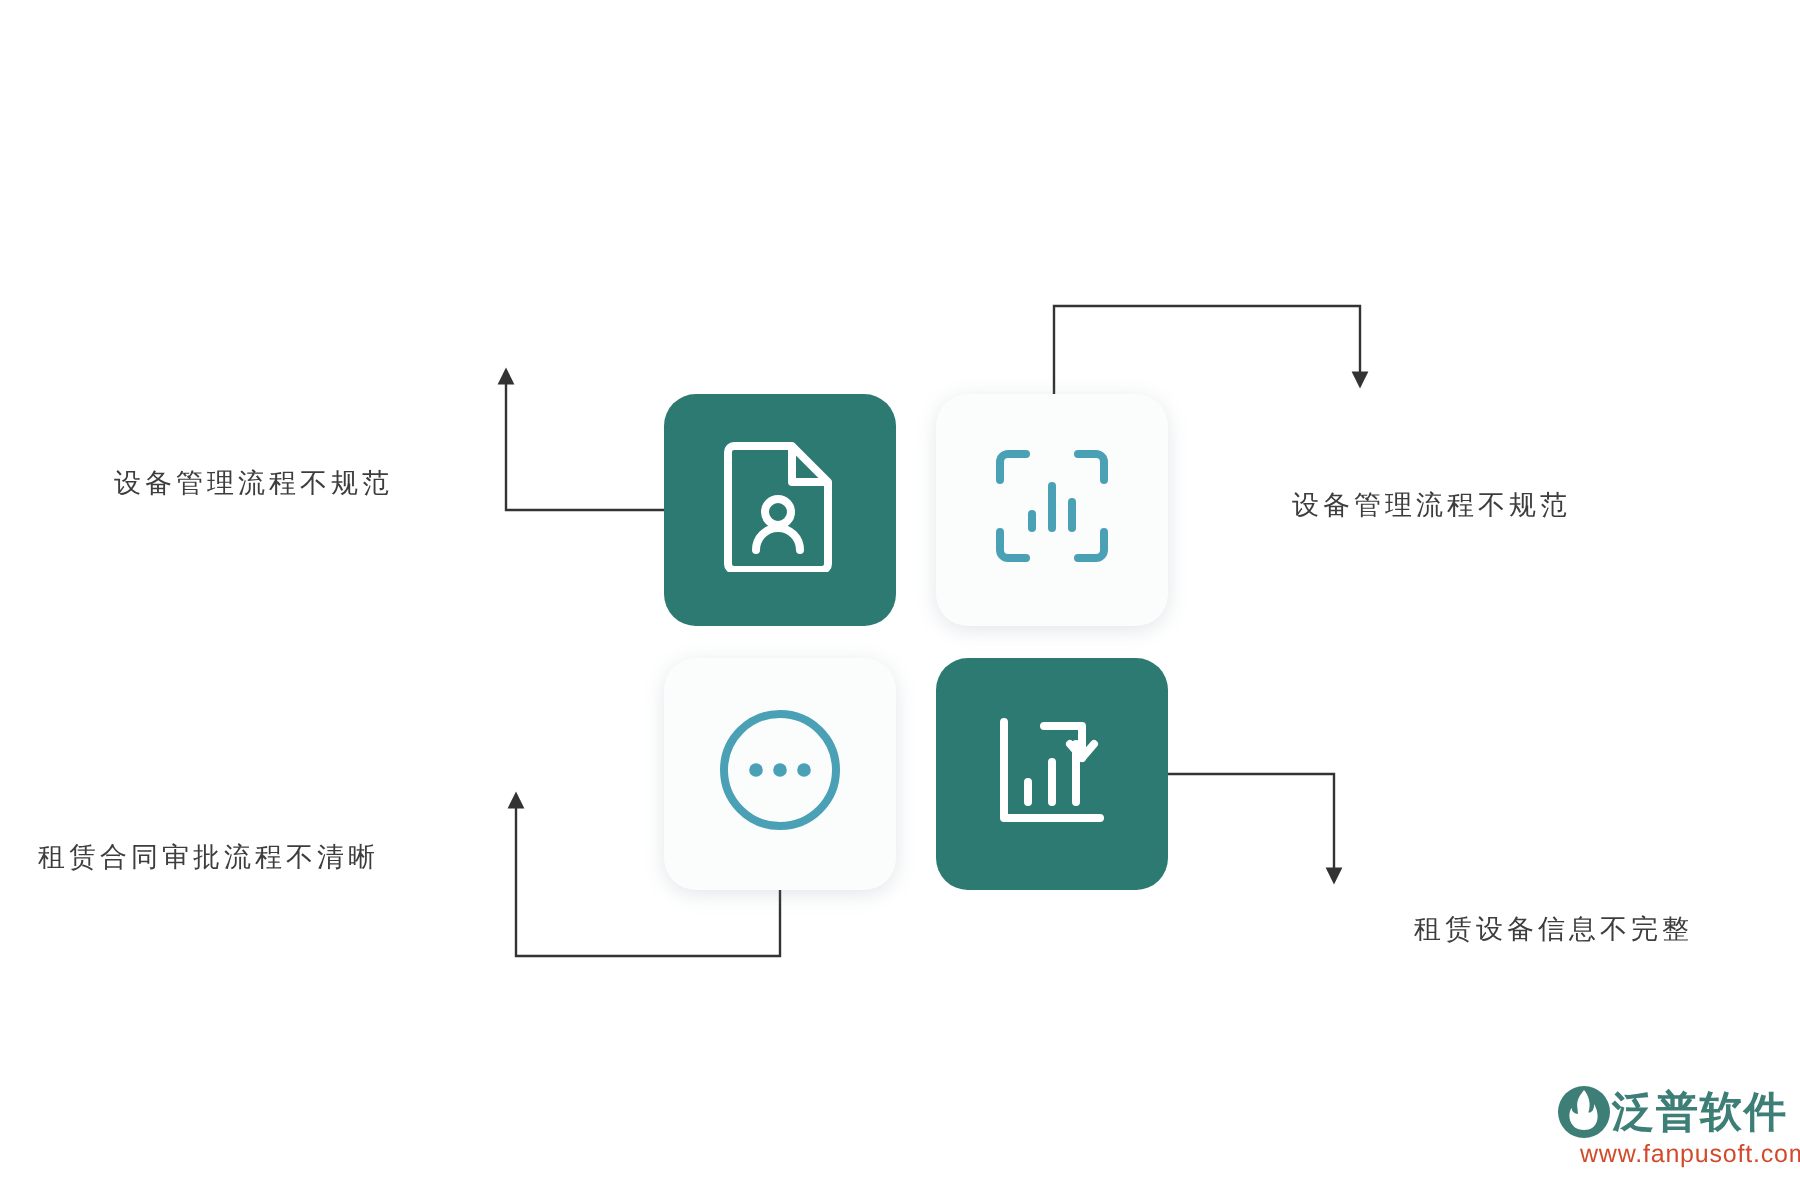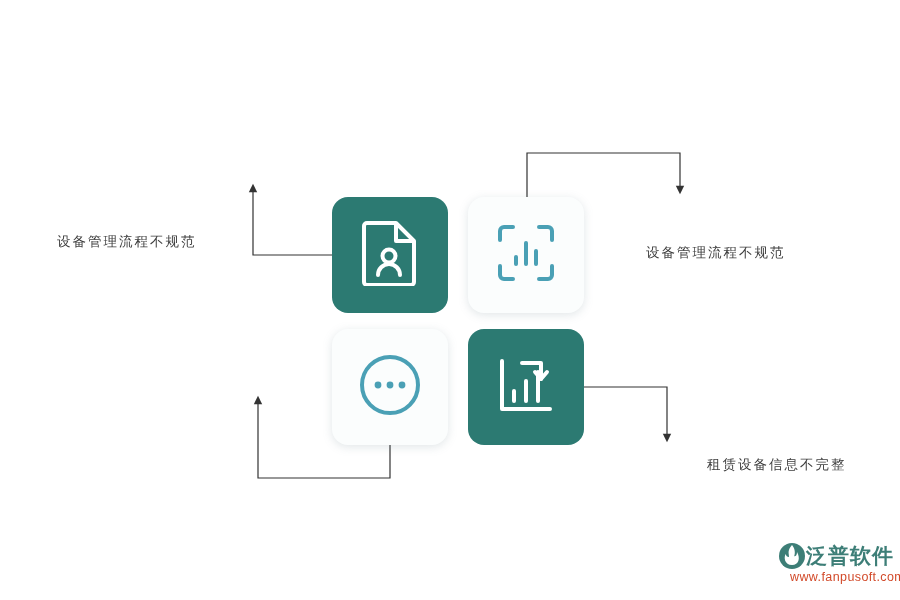--- a/index.html
+++ b/index.html
@@ -157,20 +157,21 @@
         <line x1="30" y1="26" x2="30" y2="46" stroke="#ffffff" stroke-width="4" stroke-linecap="round"></line>
         <line x1="42" y1="17" x2="42" y2="46" stroke="#ffffff" stroke-width="4" stroke-linecap="round"></line>
         <path d="M26,8 H45 V24" fill="none" stroke="#ffffff" stroke-width="4" stroke-linecap="round" stroke-linejoin="round"></path>
         <path d="M39,17 L45,24 L51,17" fill="none" stroke="#ffffff" stroke-width="4" stroke-linecap="round" stroke-linejoin="round"></path>
       </svg>
     </span>
   </div>
 
   <div class="label" id="label-tl">设备管理流程不规范</div>
   <div class="label" id="label-tr">设备管理流程不规范</div>
+  <div class="label" id="label-bl">租赁合同审批流程不清晰</div>
   <div class="label" id="label-br">租赁设备信息不完整</div>
 
   <div id="wm-logo">
     <svg width="30" height="30" viewBox="0 0 30 30" xmlns="http://www.w3.org/2000/svg">
       <circle cx="15" cy="15" r="13" fill="#3d7e77"></circle>
       <path d="M15,4 C10,10 12,12 12,16 a3.4,3.4 0 0 1 -3.2,-3 C6.5,16 7.5,24 15,24 C22,24 23.5,17 20,11 c0.2,3.2 -1.6,4.6 -2.8,4.2 C18.6,11.4 17.6,7 15,4 z" fill="#ffffff"></path>
     </svg>
   </div>
   <div id="wm-text-main">泛普软件</div>
   <div id="wm-text-sub">www.fanpusoft.com</div>

